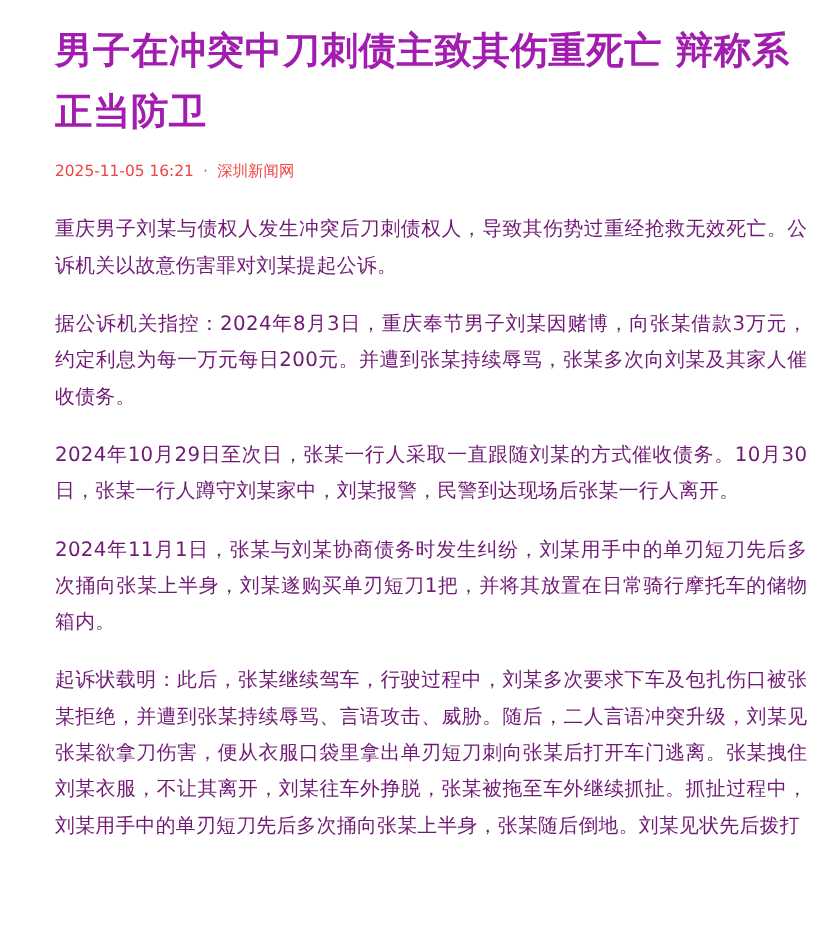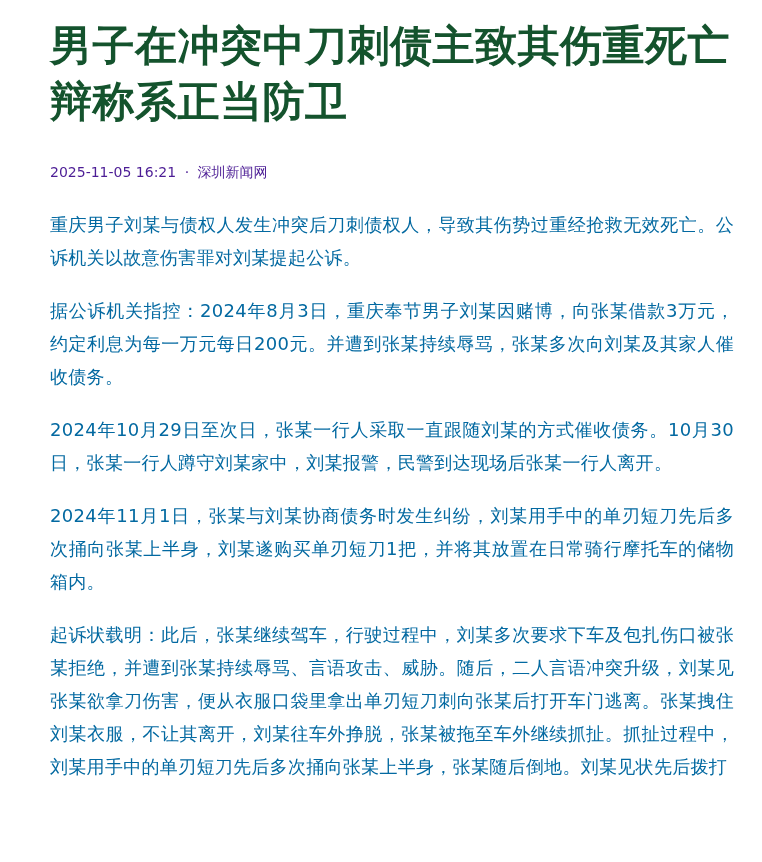--- a/index.html
+++ b/index.html
@@ -13,41 +13,41 @@
       overflow: hidden;
       font-family: "DejaVu Sans", "Liberation Sans", sans-serif;
       color: #222222;
     }
     .article {
       padding: 18px 28px 0 50px;
       box-sizing: border-box;
       width: 762px;
     }
     .title {
-      font-size: 42px;
+      font-size: 34px;
       font-weight: bold;
       line-height: 56px;
-      color: #14532d;
+      color: #a21caf;
       margin: 0;
       letter-spacing: 0.5px;
     }
     .meta {
-      margin-top: 32px;
+      margin-top: 16px;
       font-size: 14px;
-      color: #4c1d95;
+      color: #ef4444;
       line-height: 20px;
     }
     .meta .sep { margin: 0 4px; }
     .body {
       margin-top: 26px;
     }
     .para {
       font-size: 18px;
       line-height: 33px;
-      color: #0369a1;
+      color: #701a75;
       margin: 0 0 20px 0;
       text-align: justify;
       letter-spacing: 0.3px;
     }
   </style>
 </head>
 <body>
 
 <div class="article">
   <h1 class="title">男子在冲突中刀刺债主致其伤重死亡 辩称系正当防卫</h1>

